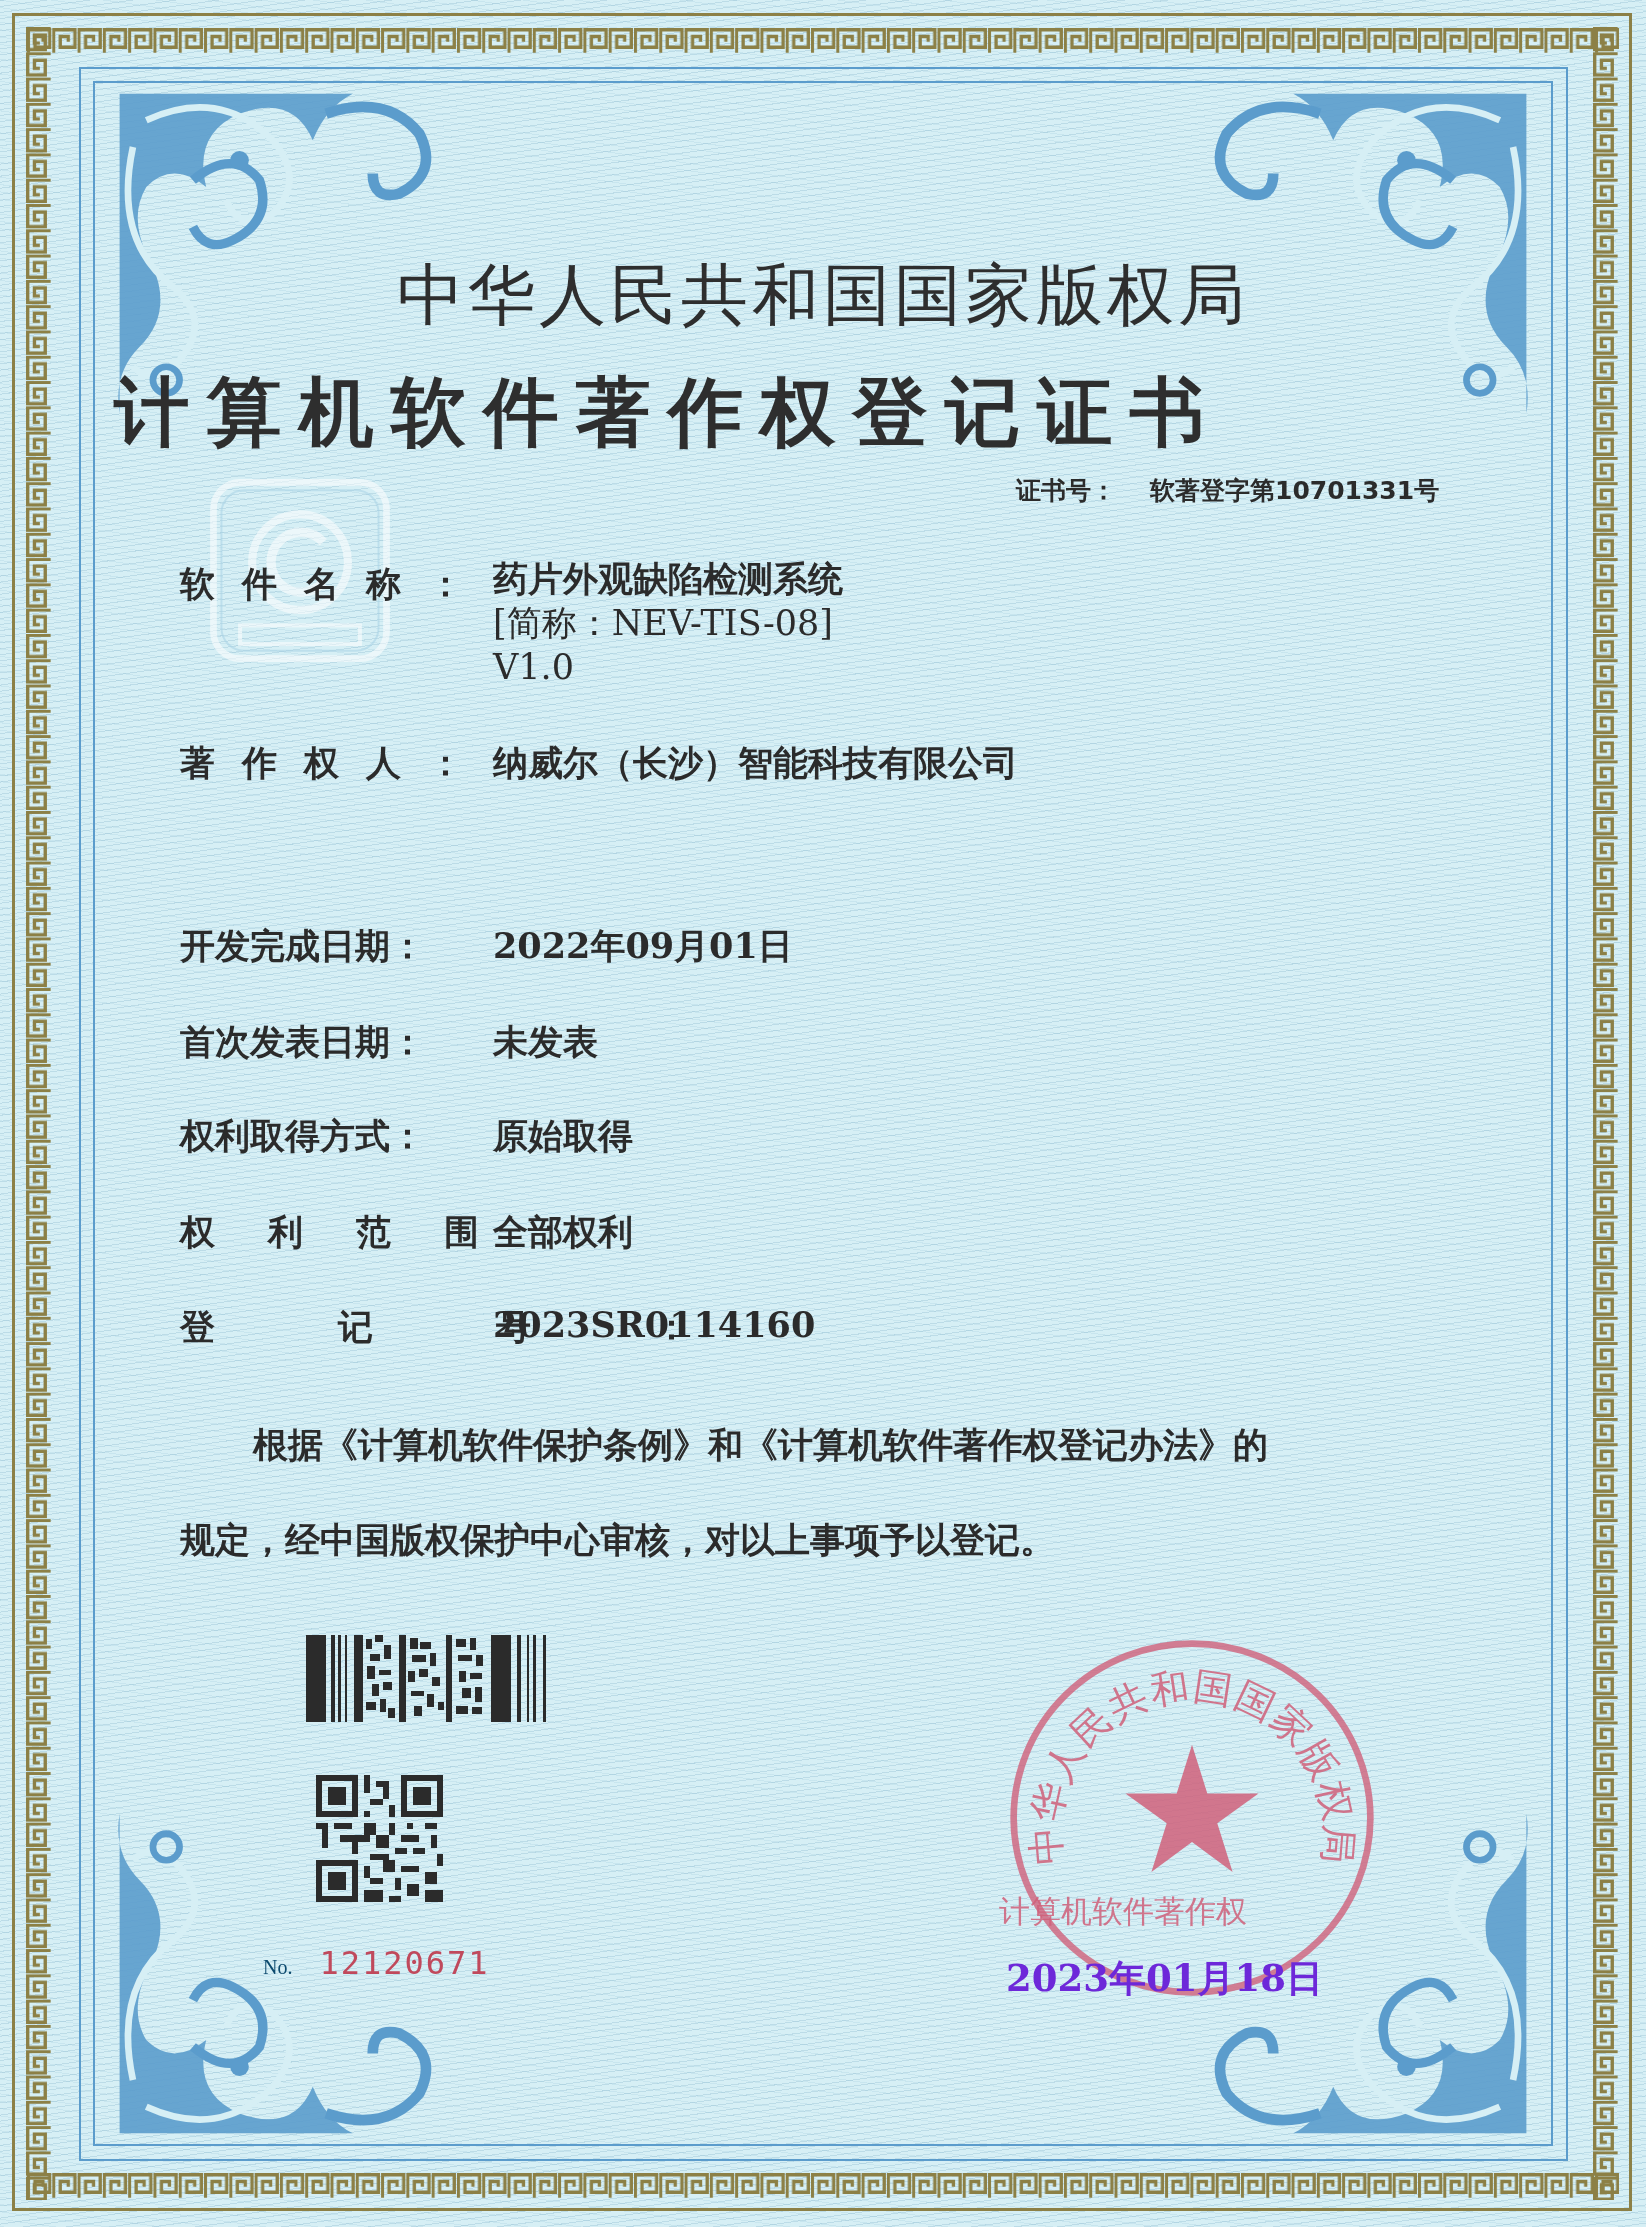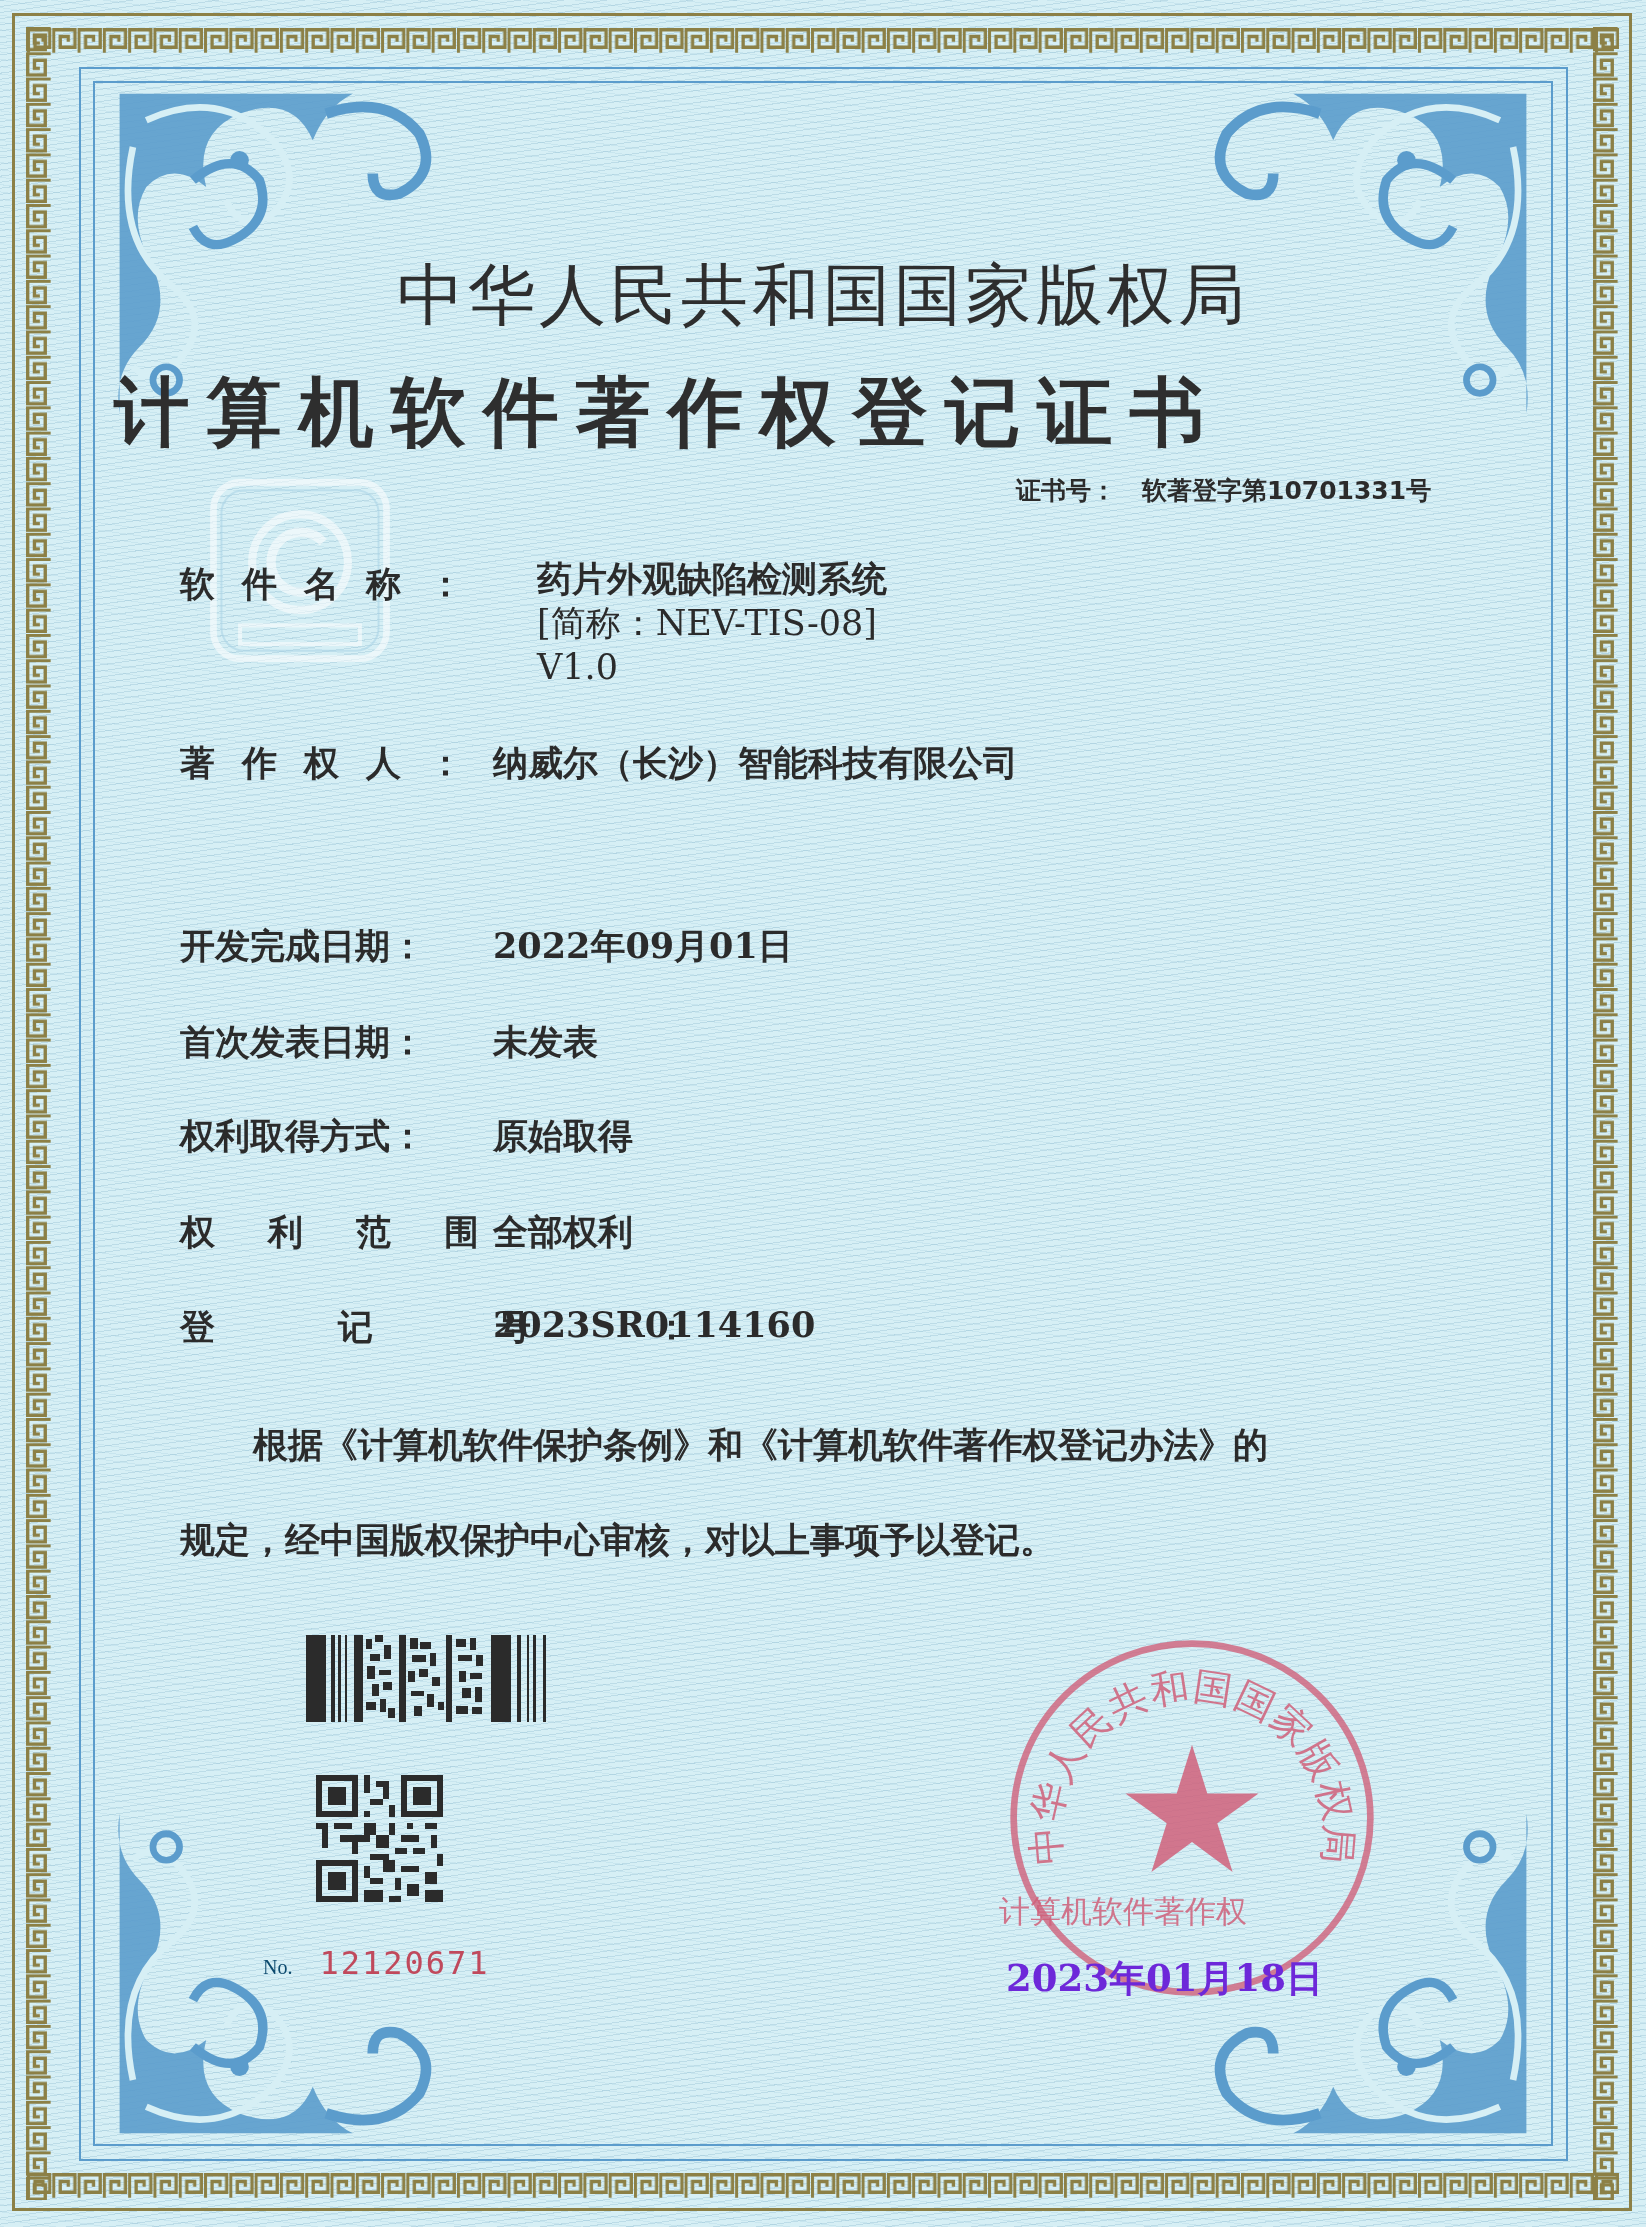--- a/index.html
+++ b/index.html
@@ -61,31 +61,31 @@
   }
   .title-2 {
     left: 0; width: 1336px; top: 363px; text-align: center;
     font-family: "DejaVu Sans", "Liberation Sans", sans-serif;
     font-size: 75px; letter-spacing: 17.3px; color: #2e2e2e; font-weight: bold;
   }
   .cert-no {
     left: 1016px; top: 474px; font-size: 25px; font-weight: bold;
     font-family: "DejaVu Sans", "Liberation Sans", sans-serif;
   }
-  .cert-no .lbl { margin-right: 26px; }
+  .cert-no .lbl { margin-right: 34px; }
 
   
   .field { position: absolute; left: 180px; font-size: 35px;
     font-family: "DejaVu Sans", "Liberation Sans", sans-serif; font-weight: bold; color: #2b2b2b; }
   .field .label { position: absolute; left: 0; top: 0; width: 293px; white-space: nowrap; }
   .field .label.spaced-4 { letter-spacing: 27px; }
   .field .label.spaced-3 { letter-spacing: 53px; }
   .field .label.spaced-2 { letter-spacing: 123px; }
   .field .value { position: absolute; left: 313px; top: 0; white-space: nowrap; }
-  .field .value .line { display: block; line-height: 44px; margin-left: 44px; }
+  .field .value .line { display: block; line-height: 44px; }
   .field .value.mono { font-family: "DejaVu Serif", "Liberation Serif", serif; }
 
   
   .statement {
     left: 180px; width: 1299px; font-size: 35px; font-weight: bold;
     font-family: "DejaVu Sans", "Liberation Sans", sans-serif;
   }
   .statement-1 { top: 1422px; left: 253px; }
   .statement-2 { top: 1517px; }
 

